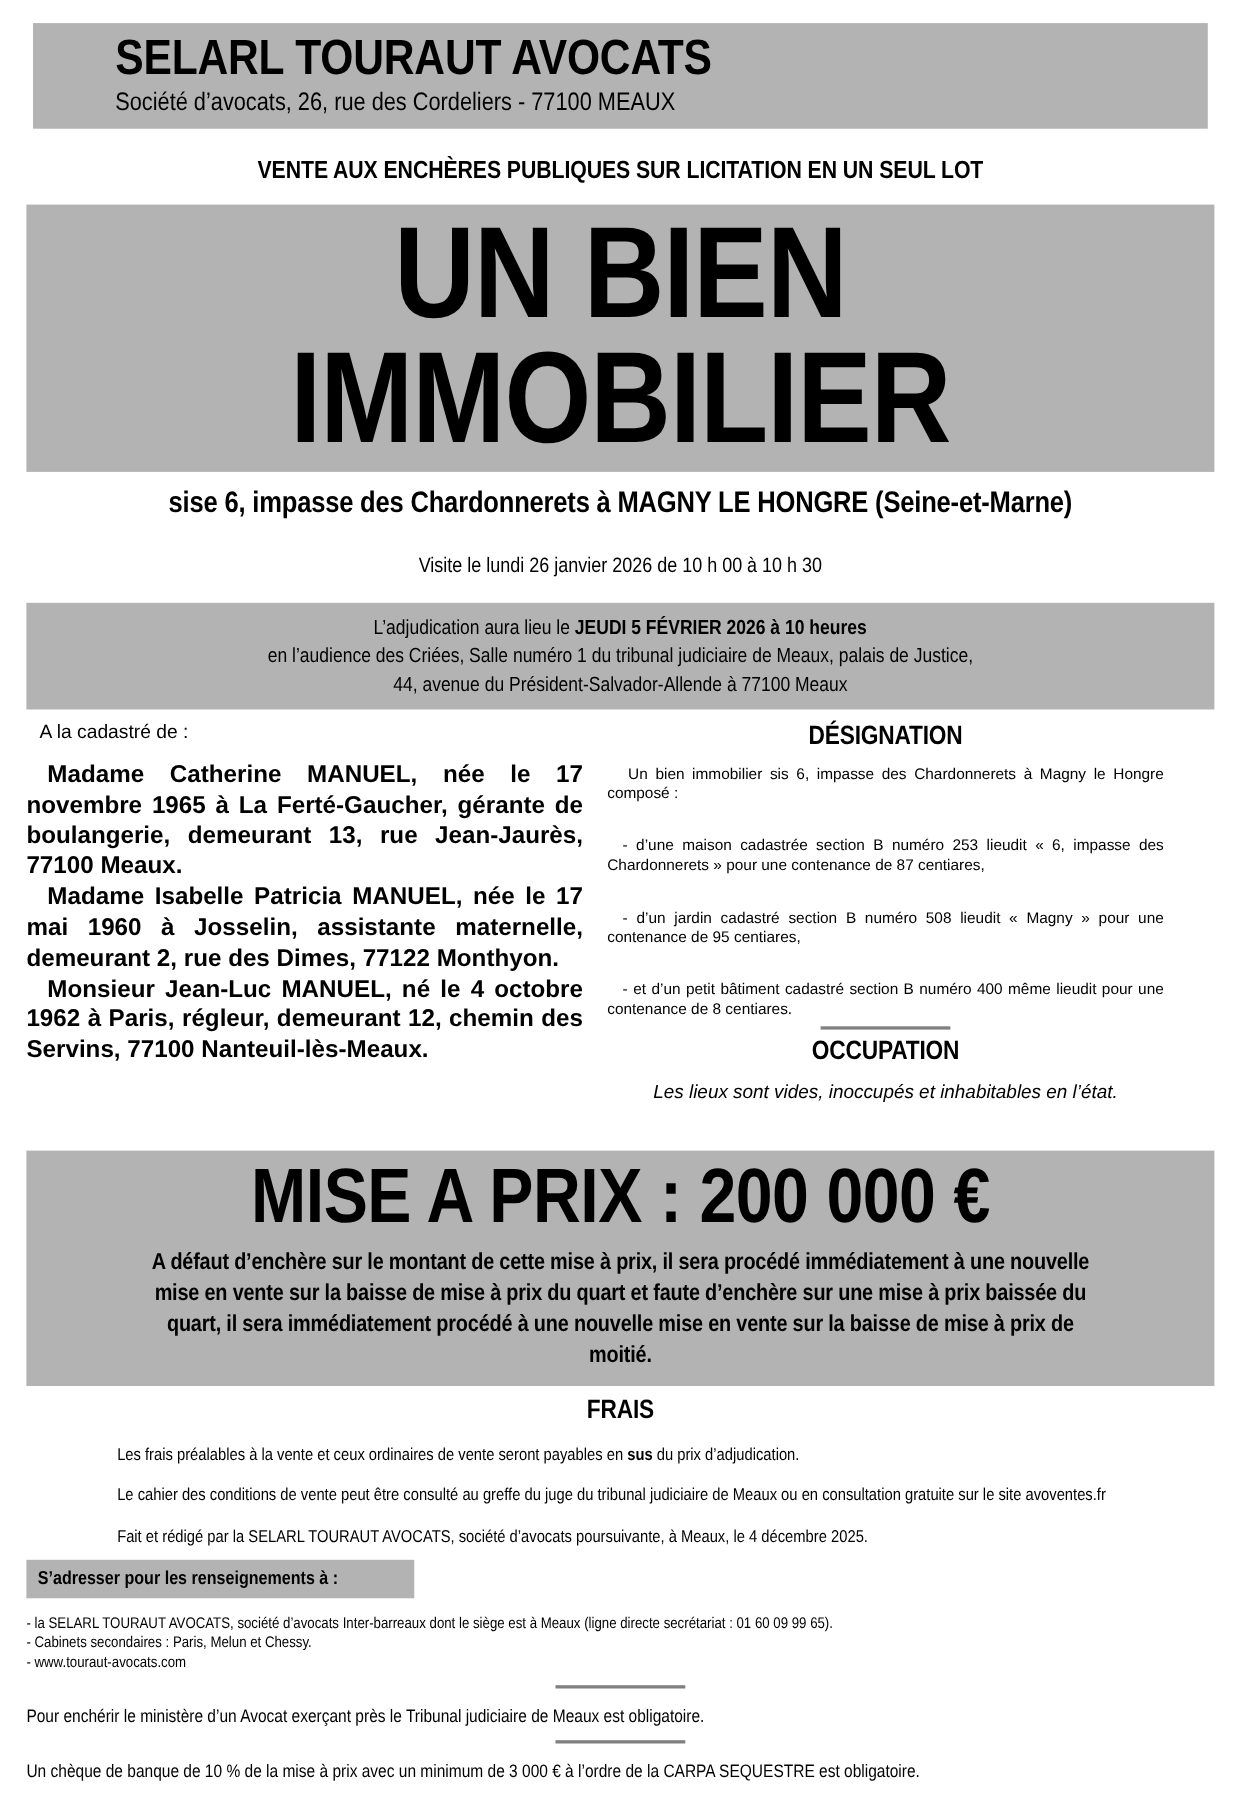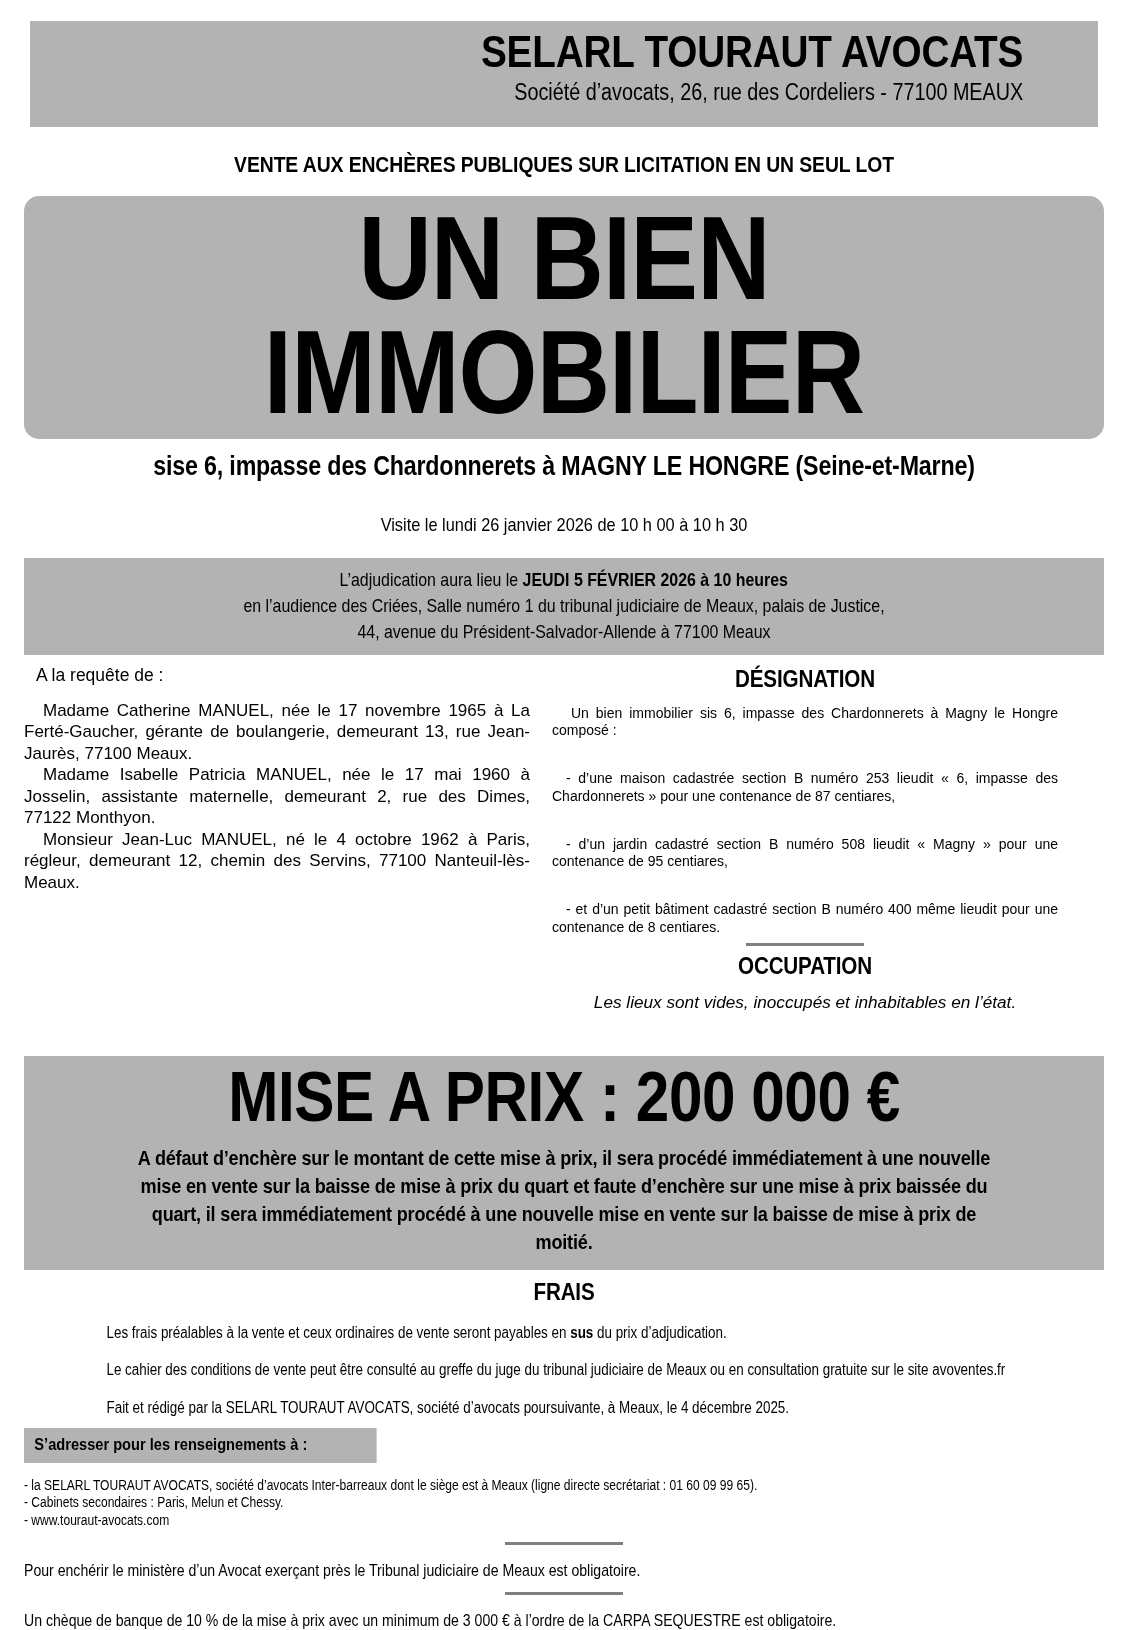--- a/index.html
+++ b/index.html
@@ -34,22 +34,22 @@
   .rule {
     width: 118px;
     height: 3px;
     background: #808080;
     margin: 7px auto 6px auto;
   }
 
   
   .hdr-band {
     margin: 21px 30px 0 30px;
-    padding: 8px 0 21px 0;
-    text-align: right;
+    padding: 8px 0 11px 0;
+    text-align: left;
   }
   .firm-name {
     font-size: 45px;
     font-weight: bold;
     letter-spacing: -0.2px;
     line-height: 1.04;
     white-space: nowrap;
   }
   .firm-sub {
     font-size: 23px;
@@ -65,21 +65,20 @@
     margin: 25px 0 0 0;
     letter-spacing: -0.1px;
     white-space: nowrap;
   }
 
   
   .title-band {
     margin: 18px 24px 0 24px;
     padding: 6px 0 10px 0;
     text-align: center;
-    border-radius: 15px;
   }
   .big-title {
     font-size: 118px;
     font-weight: bold;
     line-height: 0.96;
     letter-spacing: -1px;
     display: block;
   }
 
   .addr-line {
@@ -116,26 +115,27 @@
   }
   .col-left { width: 506px; flex: 0 0 506px; }
   .col-right { width: 506px; flex: 0 0 506px; }
 
   .req-head {
     font-size: 17.5px;
     margin: 0 0 14px 0;
     padding-left: 12px;
   }
   .body-p {
-    font-size: 17px;
+    font-size: 22px;
     line-height: 1.265;
     margin: 0;
     text-align: justify;
     text-indent: 19px;
     hyphens: auto;
+    font-weight: bold;
   }
   .sec-head {
     text-align: center;
     font-size: 24px;
     font-weight: bold;
     margin: 0 0 12px 0;
     letter-spacing: -0.2px;
   }
   .sec-head.second { margin-top: 0; }
   .r-p {
@@ -239,21 +239,21 @@
         <span>L’adjudication aura lieu le </span><b>JEUDI 5 FÉVRIER 2026 à 10 heures</b>
       </span>
     </div>
     <div class="condensed">en l’audience des Criées, Salle numéro 1 du tribunal judiciaire de Meaux, palais de Justice,</div>
     <div class="condensed">44, avenue du Président-Salvador-Allende à 77100 Meaux</div>
   </div>
 
   <div class="cols">
 
     <div class="col-left">
-      <div class="req-head">A la requête de :</div>
+      <div class="req-head">A la cadastré de :</div>
       <p class="body-p">Madame Catherine MANUEL, née le 17 novembre 1965 à La Ferté-Gaucher, gérante de boulangerie, demeurant 13, rue Jean-Jaurès, 77100 Meaux.</p>
       <p class="body-p">Madame Isabelle Patricia MANUEL, née le 17 mai 1960 à Josselin, assistante maternelle, demeurant 2, rue des Dimes, 77122 Monthyon.</p>
       <p class="body-p">Monsieur Jean-Luc MANUEL, né le 4 octobre 1962 à Paris, régleur, demeurant 12, chemin des Servins, 77100 Nanteuil-lès-Meaux.</p>
     </div>
 
     <div class="col-right">
       <div class="sec-head condensed">DÉSIGNATION</div>
       <p class="r-p indent">Un bien immobilier sis 6, impasse des Chardonnerets à Magny le Hongre composé :</p>
       <p class="r-p dash">- d’une maison cadastrée section B numéro 253 lieudit « 6, impasse des Chardonnerets » pour une contenance de 87 centiares,</p>
       <p class="r-p dash">- d’un jardin cadastré section B numéro 508 lieudit « Magny » pour une contenance de 95 centiares,</p>

